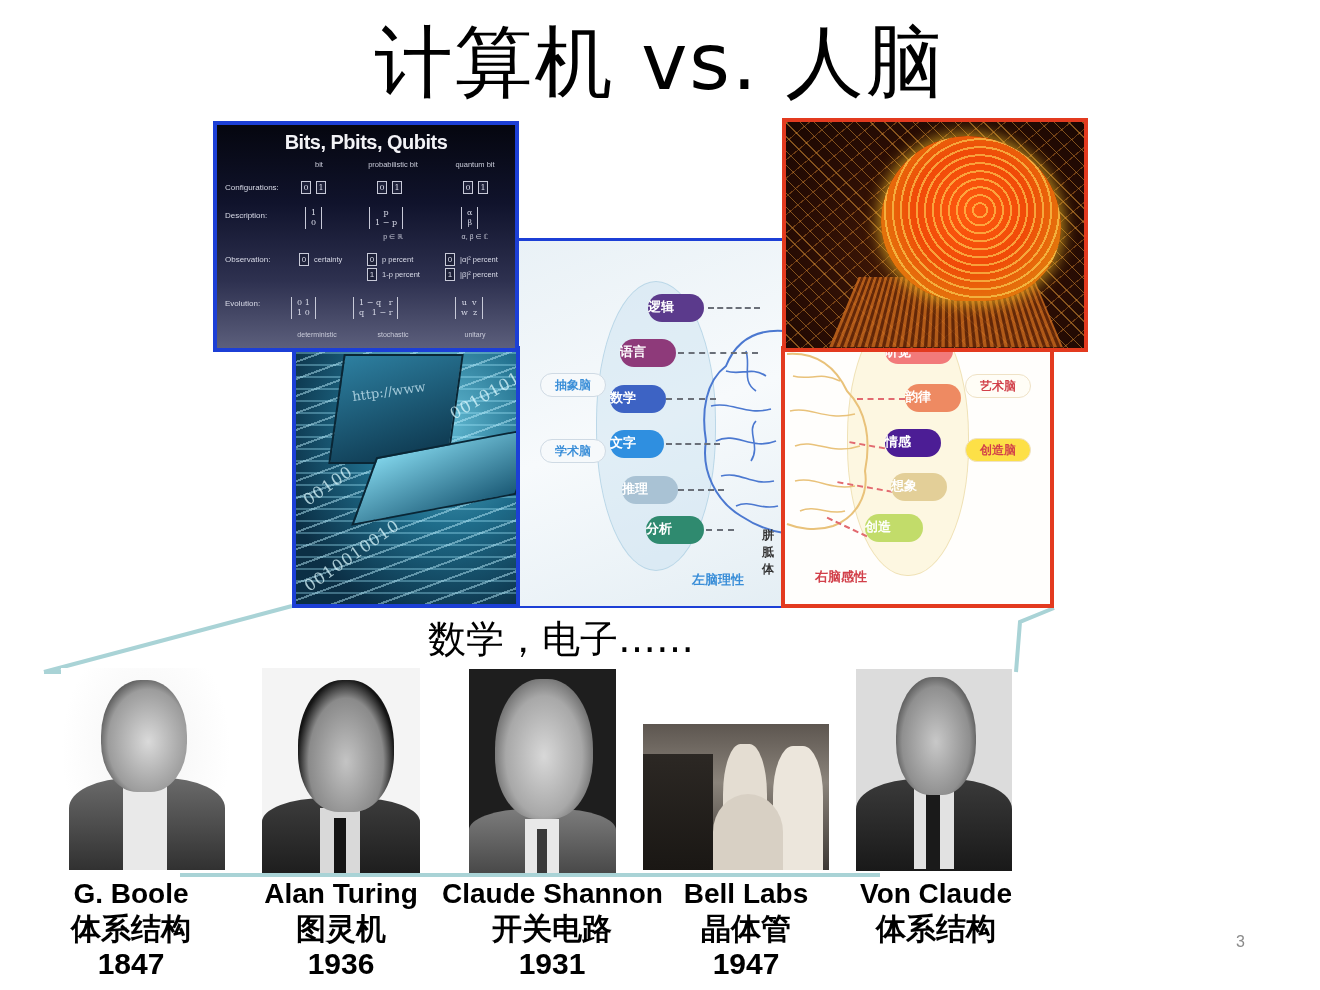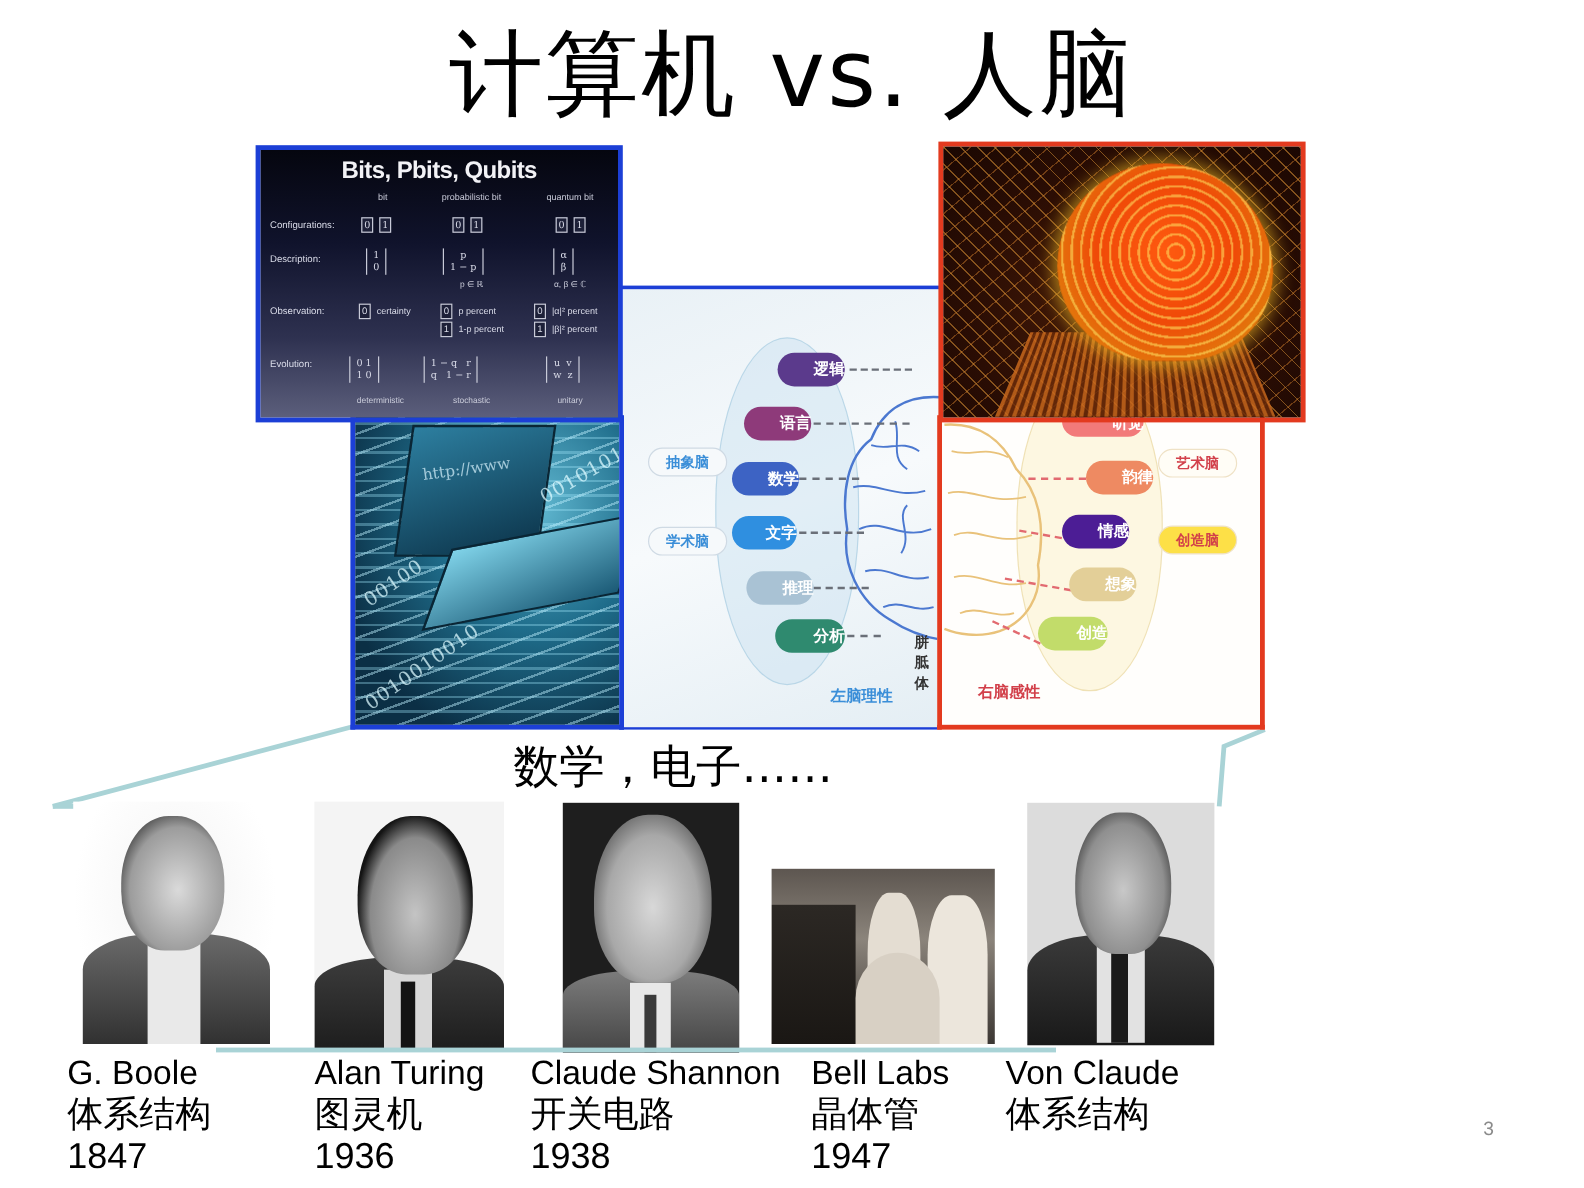--- a/index.html
+++ b/index.html
@@ -26,21 +26,21 @@
       radial-gradient(ellipse at 70% 30%, #5fb6cf 0%, #1f6d8b 40%, #0b2f45 80%);
   }
   .laptop .screen { position: absolute; left: 40px; top: 8px; width: 120px; height: 110px; background: linear-gradient(160deg, #2d7fa0, #0b3248); transform: skewX(-8deg); border: 2px solid #0a2635; }
   .laptop .keys { position: absolute; left: 75px; top: 95px; width: 150px; height: 70px; background: linear-gradient(160deg, #7fd2e8, #1b5a76); transform: skewX(-30deg) rotate(-12deg); border: 2px solid #0a2635; }
   .laptop .bin { position: absolute; font-family: "DejaVu Serif", serif; color: rgba(220,250,255,0.75); font-size: 16px; letter-spacing: 1px; }
   .laptop .url { position: absolute; left: 56px; top: 38px; font-family: "DejaVu Serif", serif; font-size: 13px; color: rgba(220,245,255,0.7); transform: rotate(-8deg); }
 
   
   .leftbrain { position: absolute; left: 516px; top: 238px; width: 268px; height: 370px; border-top: 3px solid #1c3fd6; border-bottom: 2px solid #1c3fd6; background: linear-gradient(160deg, #e9f1f6 0%, #f7fafc 50%, #e4eef4 100%); z-index: 1; overflow: hidden; }
   .leftbrain .band { position: absolute; left: 80px; top: 40px; width: 120px; height: 290px; border-radius: 60px 60px 60px 60px / 140px 140px 140px 140px; background: rgba(200,225,240,0.45); border: 1px solid rgba(170,205,225,0.7); }
-  .pill { position: absolute; height: 28px; border-radius: 14px; color: #fff; font-size: 13px; font-weight: bold; text-align: right; line-height: 28px; font-family: Liberation Serif, serif; }
+  .pill { position: absolute; height: 28px; border-radius: 14px; color: #fff; font-size: 13px; font-weight: bold; text-align: left; line-height: 28px; font-family: Liberation Mono, monospace; }
   .tag { position: absolute; height: 24px; border-radius: 12px; border: 1px solid #cfdae4; background: #f6f9fb; font-size: 12px; font-weight: bold; line-height: 22px; text-align: center; font-family: "DejaVu Sans", sans-serif; }
   .dash { position: absolute; border-top: 2px dashed #6a6f78; height: 0; }
   .cap { position: absolute; font-size: 13px; font-weight: bold; font-family: "DejaVu Sans", sans-serif; }
 
   
   .rightbrain { position: absolute; left: 781px; top: 346px; width: 273px; height: 262px; border: 4px solid #e33a1f; border-top: none; background: #fffefc; z-index: 2; overflow: hidden; }
   .rightbrain .band { position: absolute; left: 62px; top: -40px; width: 122px; height: 270px; border-radius: 60px / 130px; background: rgba(252,244,214,0.7); border: 1px solid rgba(236,220,170,0.8); }
   .rdash { position: absolute; border-top: 2px dashed #e26a70; height: 0; }
 
   
@@ -68,21 +68,21 @@
   .p-turing { left: 262px; top: 668px; width: 158px; height: 208px; background: #f4f4f4; }
   .p-shannon { left: 469px; top: 669px; width: 147px; height: 208px; background: #1e1e1e; }
   .p-bell { left: 643px; top: 724px; width: 186px; height: 146px; background: linear-gradient(180deg, #5d5650 0%, #8b847b 40%, #3c3733 100%); }
   .p-neumann { left: 856px; top: 669px; width: 156px; height: 202px; background: #dcdcdc; }
 
   .head { position: absolute; border-radius: 46% 46% 42% 42% / 50% 50% 44% 44%; }
   .torso { position: absolute; border-radius: 40% 40% 0 0 / 30% 30% 0 0; }
 
   .timeline-line { position: absolute; left: 180px; top: 873px; width: 700px; height: 4px; background: #a9d3d6; z-index: 3; }
 
-  .person { position: absolute; top: 876px; text-align: left; line-height: 35px; }
+  .person { position: absolute; top: 876px; text-align: center; line-height: 35px; font-weight: bold; }
   .person .name { font-size: 28px; display: block; white-space: nowrap; }
   .person .work { font-size: 30px; display: block; font-family: "DejaVu Sans", sans-serif; white-space: nowrap; }
   .person .year { font-size: 30px; display: block; }
 
   .pagenum { position: absolute; left: 1236px; top: 933px; font-size: 16px; color: #8a8a8a; }
 </style>
 </head>
 <body>
 
 <div class="title">计算机 vs. 人脑</div>
@@ -227,21 +227,21 @@
   <span class="year">1847</span>
 </div>
 <div class="person" style="left:262px;width:158px">
   <span class="name">Alan Turing</span>
   <span class="work">图灵机</span>
   <span class="year">1936</span>
 </div>
 <div class="person" style="left:442px;width:220px">
   <span class="name">Claude Shannon</span>
   <span class="work">开关电路</span>
-  <span class="year">1938</span>
+  <span class="year">1931</span>
 </div>
 <div class="person" style="left:676px;width:140px">
   <span class="name">Bell Labs</span>
   <span class="work">晶体管</span>
   <span class="year">1947</span>
 </div>
 <div class="person" style="left:838px;width:196px">
   <span class="name">Von Claude</span>
   <span class="work">体系结构</span>
 </div>

